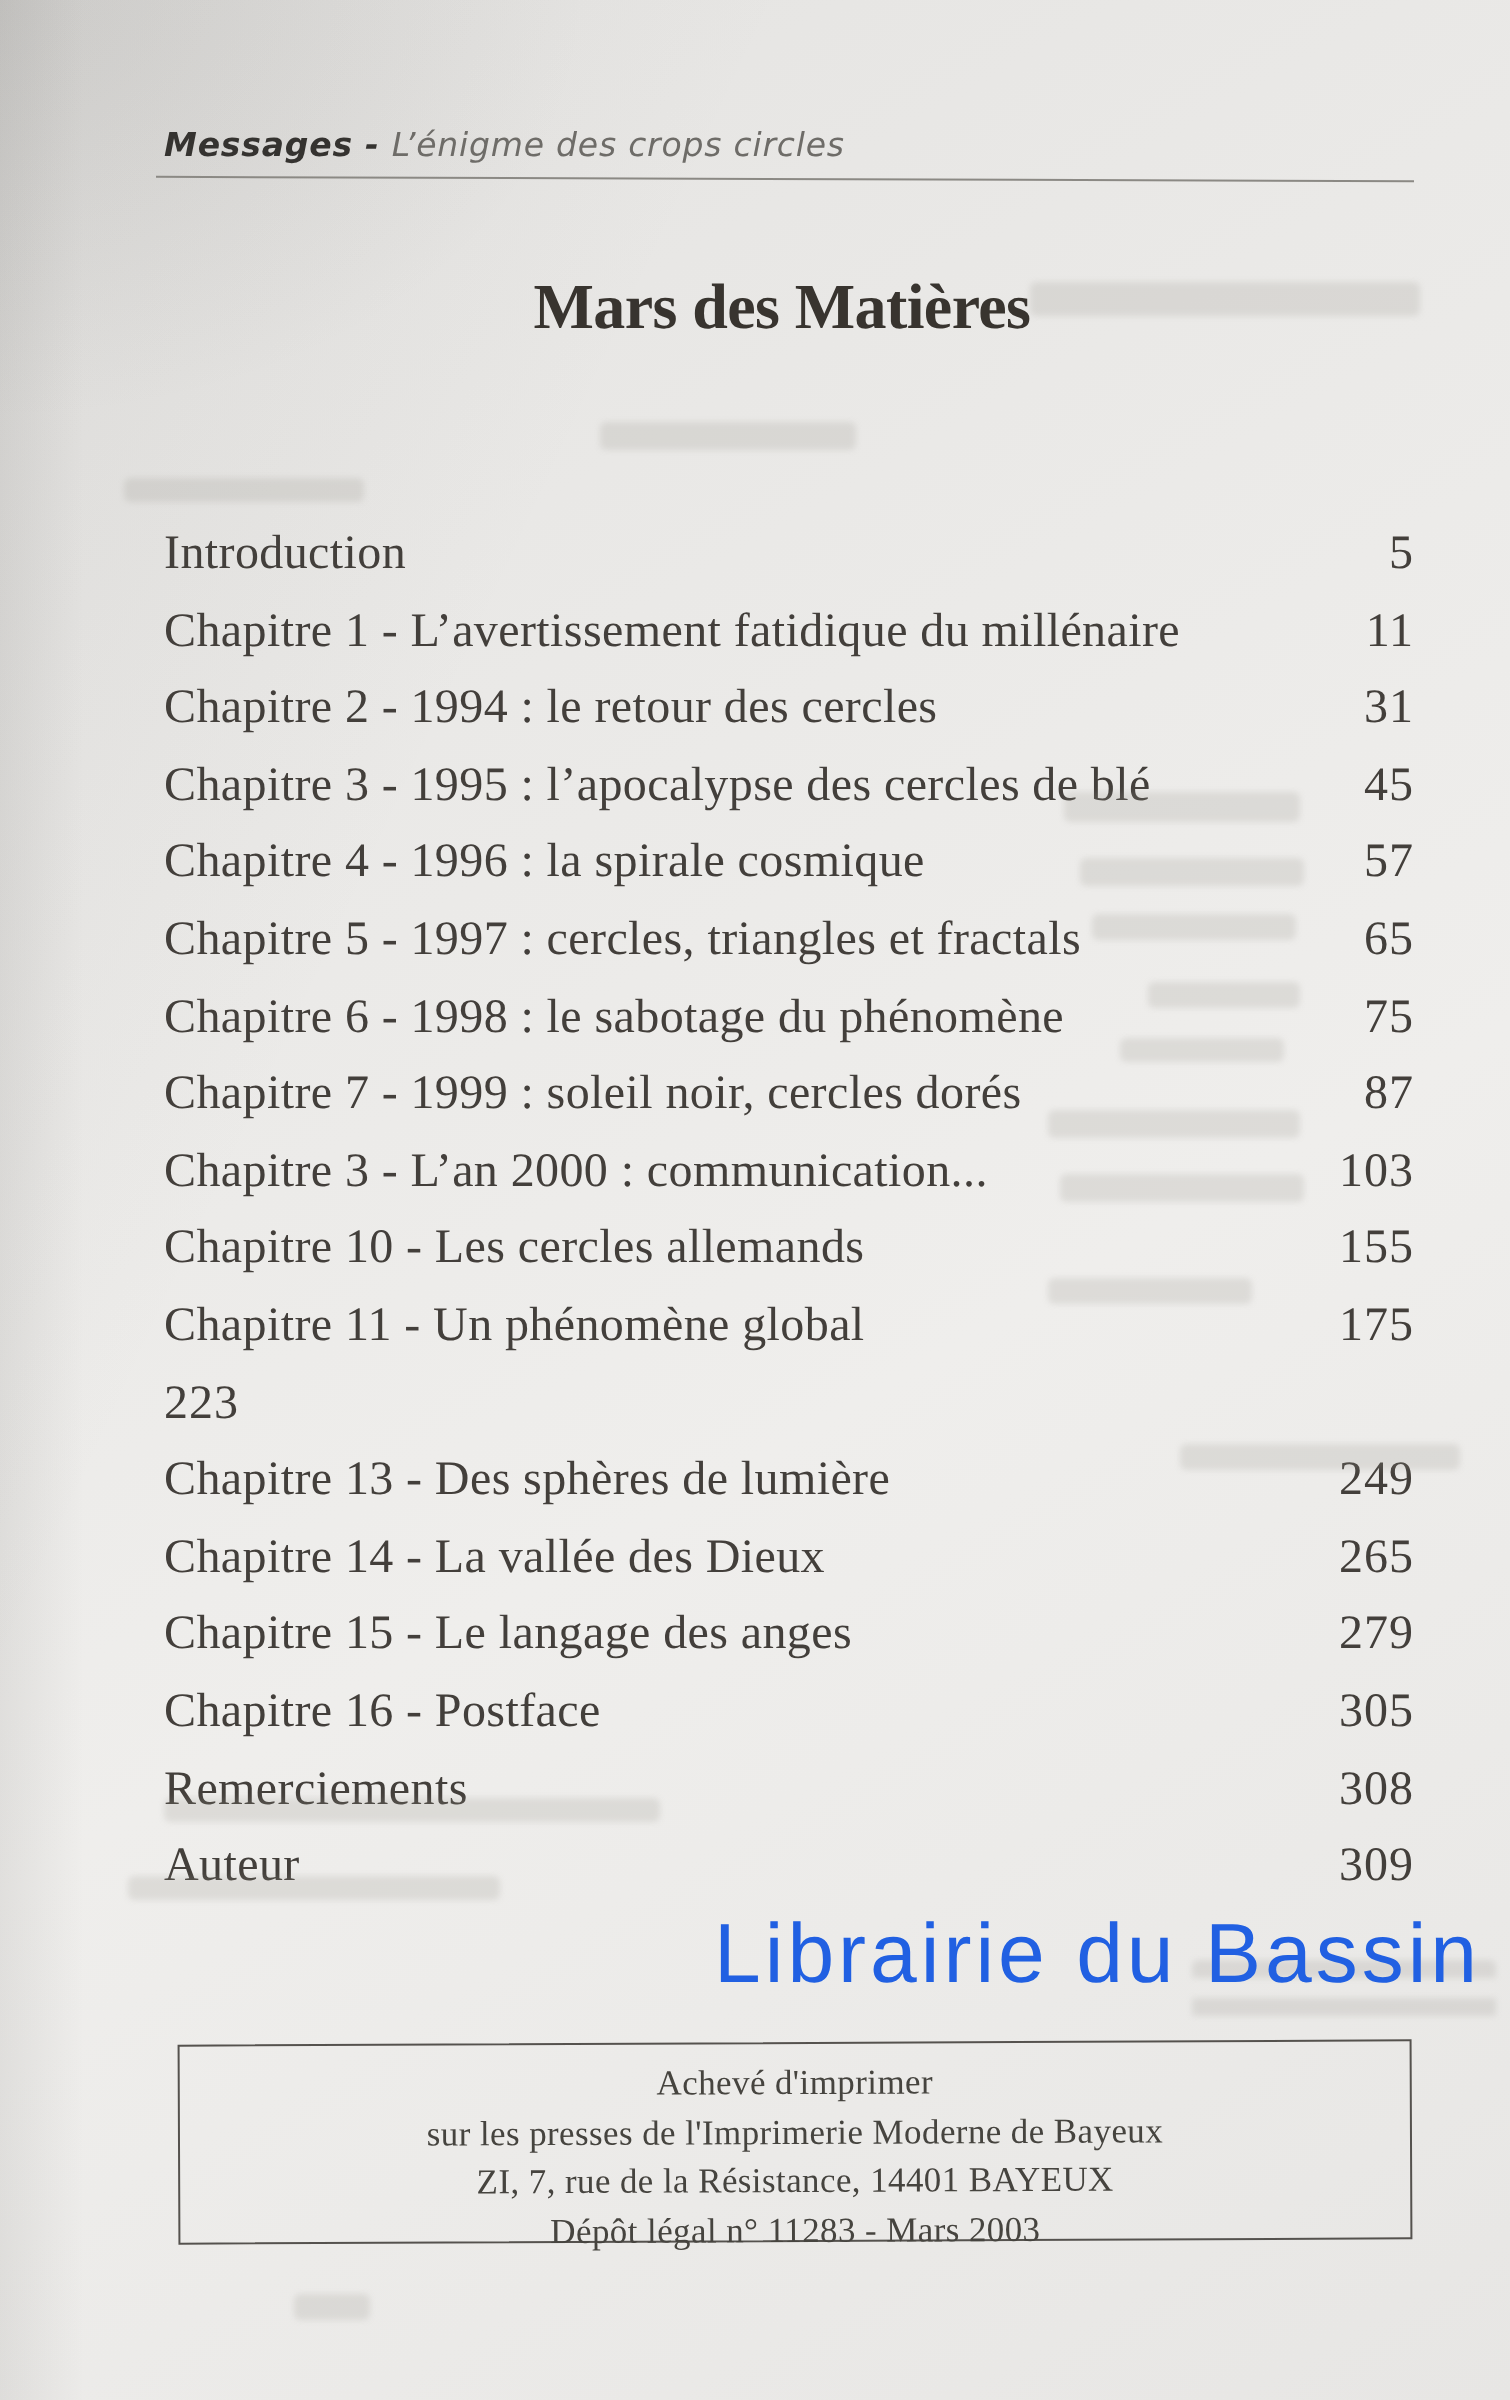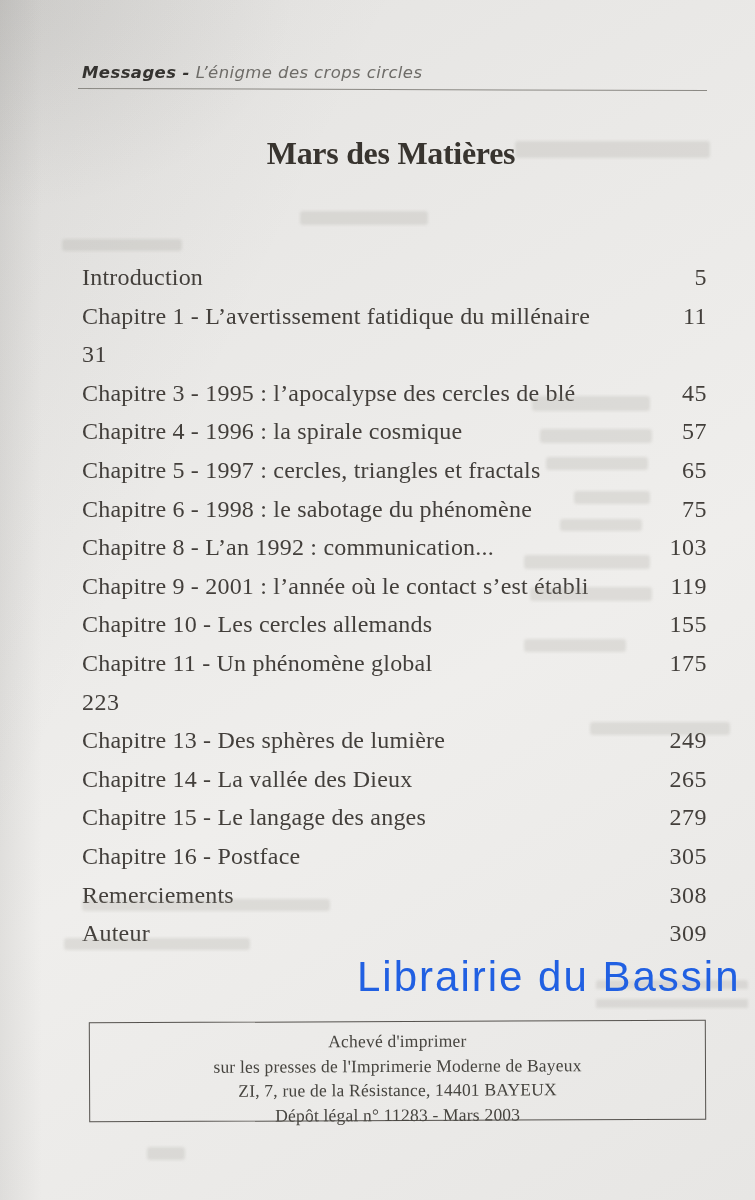--- a/index.html
+++ b/index.html
@@ -75,45 +75,46 @@
   <div class="toc" id="toc">
       <div class="toc-row">
         <span class="toc-label">Introduction</span>
         <span class="toc-page">5</span>
       </div>
       <div class="toc-row">
         <span class="toc-label">Chapitre 1 - L’avertissement fatidique du millénaire</span>
         <span class="toc-page">11</span>
       </div>
       <div class="toc-row">
+        <span class="toc-label">Chapitre 2 - 1994 : le retour des cercles</span>
         <span class="toc-page">31</span>
       </div>
       <div class="toc-row">
         <span class="toc-label">Chapitre 3 - 1995 : l’apocalypse des cercles de blé</span>
         <span class="toc-page">45</span>
       </div>
       <div class="toc-row">
         <span class="toc-label">Chapitre 4 - 1996 : la spirale cosmique</span>
         <span class="toc-page">57</span>
       </div>
       <div class="toc-row">
         <span class="toc-label">Chapitre 5 - 1997 : cercles, triangles et fractals</span>
         <span class="toc-page">65</span>
       </div>
       <div class="toc-row">
         <span class="toc-label">Chapitre 6 - 1998 : le sabotage du phénomène</span>
         <span class="toc-page">75</span>
       </div>
       <div class="toc-row">
-        <span class="toc-label">Chapitre 8 - L’an 1992 : communication...</span>
-        <span class="toc-page">103</span>
+        <span class="toc-label">Chapitre 7 - 1999 : soleil noir, cercles dorés</span>
+        <span class="toc-page">87</span>
       </div>
       <div class="toc-row">
-        <span class="toc-label">Chapitre 9 - 2001 : l’année où le contact s’est établi</span>
-        <span class="toc-page">119</span>
+        <span class="toc-label">Chapitre 3 - L’an 2000 : communication...</span>
+        <span class="toc-page">103</span>
       </div>
       <div class="toc-row">
         <span class="toc-label">Chapitre 10 - Les cercles allemands</span>
         <span class="toc-page">155</span>
       </div>
       <div class="toc-row">
         <span class="toc-label">Chapitre 11 - Un phénomène global</span>
         <span class="toc-page">175</span>
       </div>
       <div class="toc-row">

